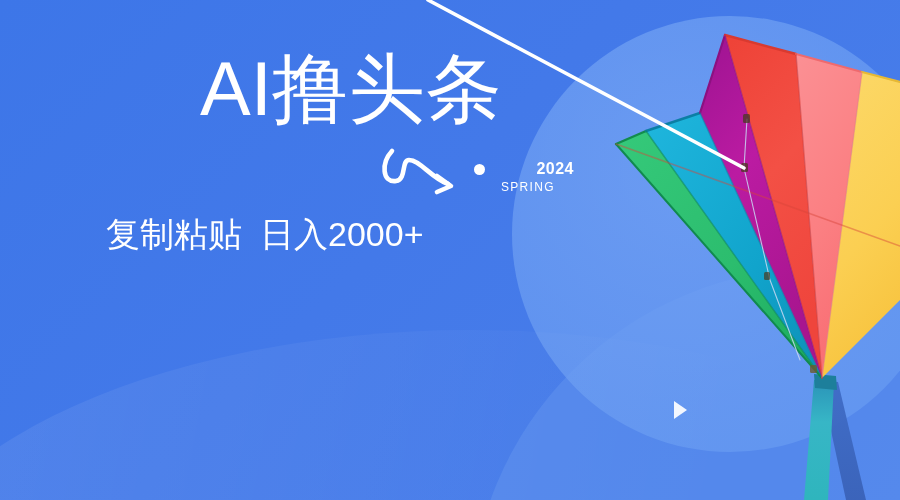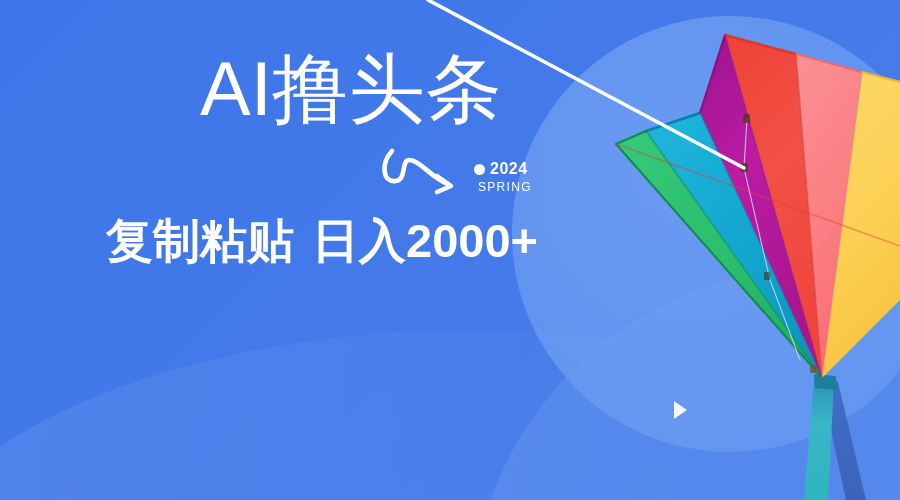--- a/index.html
+++ b/index.html
@@ -90,52 +90,53 @@
     position: absolute;
     left: 474px;
     top: 157px;
     width: 100px;
     text-align: left;
   }
   .year-row {
     display: flex;
     align-items: center;
     gap: 5px;
+    justify-content: space-between;
   }
   .year-dot {
     width: 11px;
     height: 11px;
     border-radius: 50%;
     background: #ffffff;
     flex: 0 0 auto;
   }
   .year-num {
     font-size: 16px;
     font-weight: 700;
     letter-spacing: .5px;
     color: #ffffff;
     line-height: 1;
   }
   .year-sub {
     margin-top: 4px;
-    margin-left: 4px;
+    margin-left: 27px;
     font-size: 12px;
     letter-spacing: 1.3px;
     color: #ffffff;
     line-height: 1;
   }
 
   .line2 {
     position: absolute;
     left: 106px;
     top: 213px;
-    font-size: 47px;
+    font-size: 34px;
     line-height: 1;
     white-space: nowrap;
-    font-weight: 700;
+    font-weight: 400;
   }
   .line2 .gap { display:inline-block; width: 18px; }
 
   .line3 {
     position: absolute;
     left: 116px;
     top: 316px;
     font-size: 55px;
     line-height: 1;
     white-space: nowrap;

